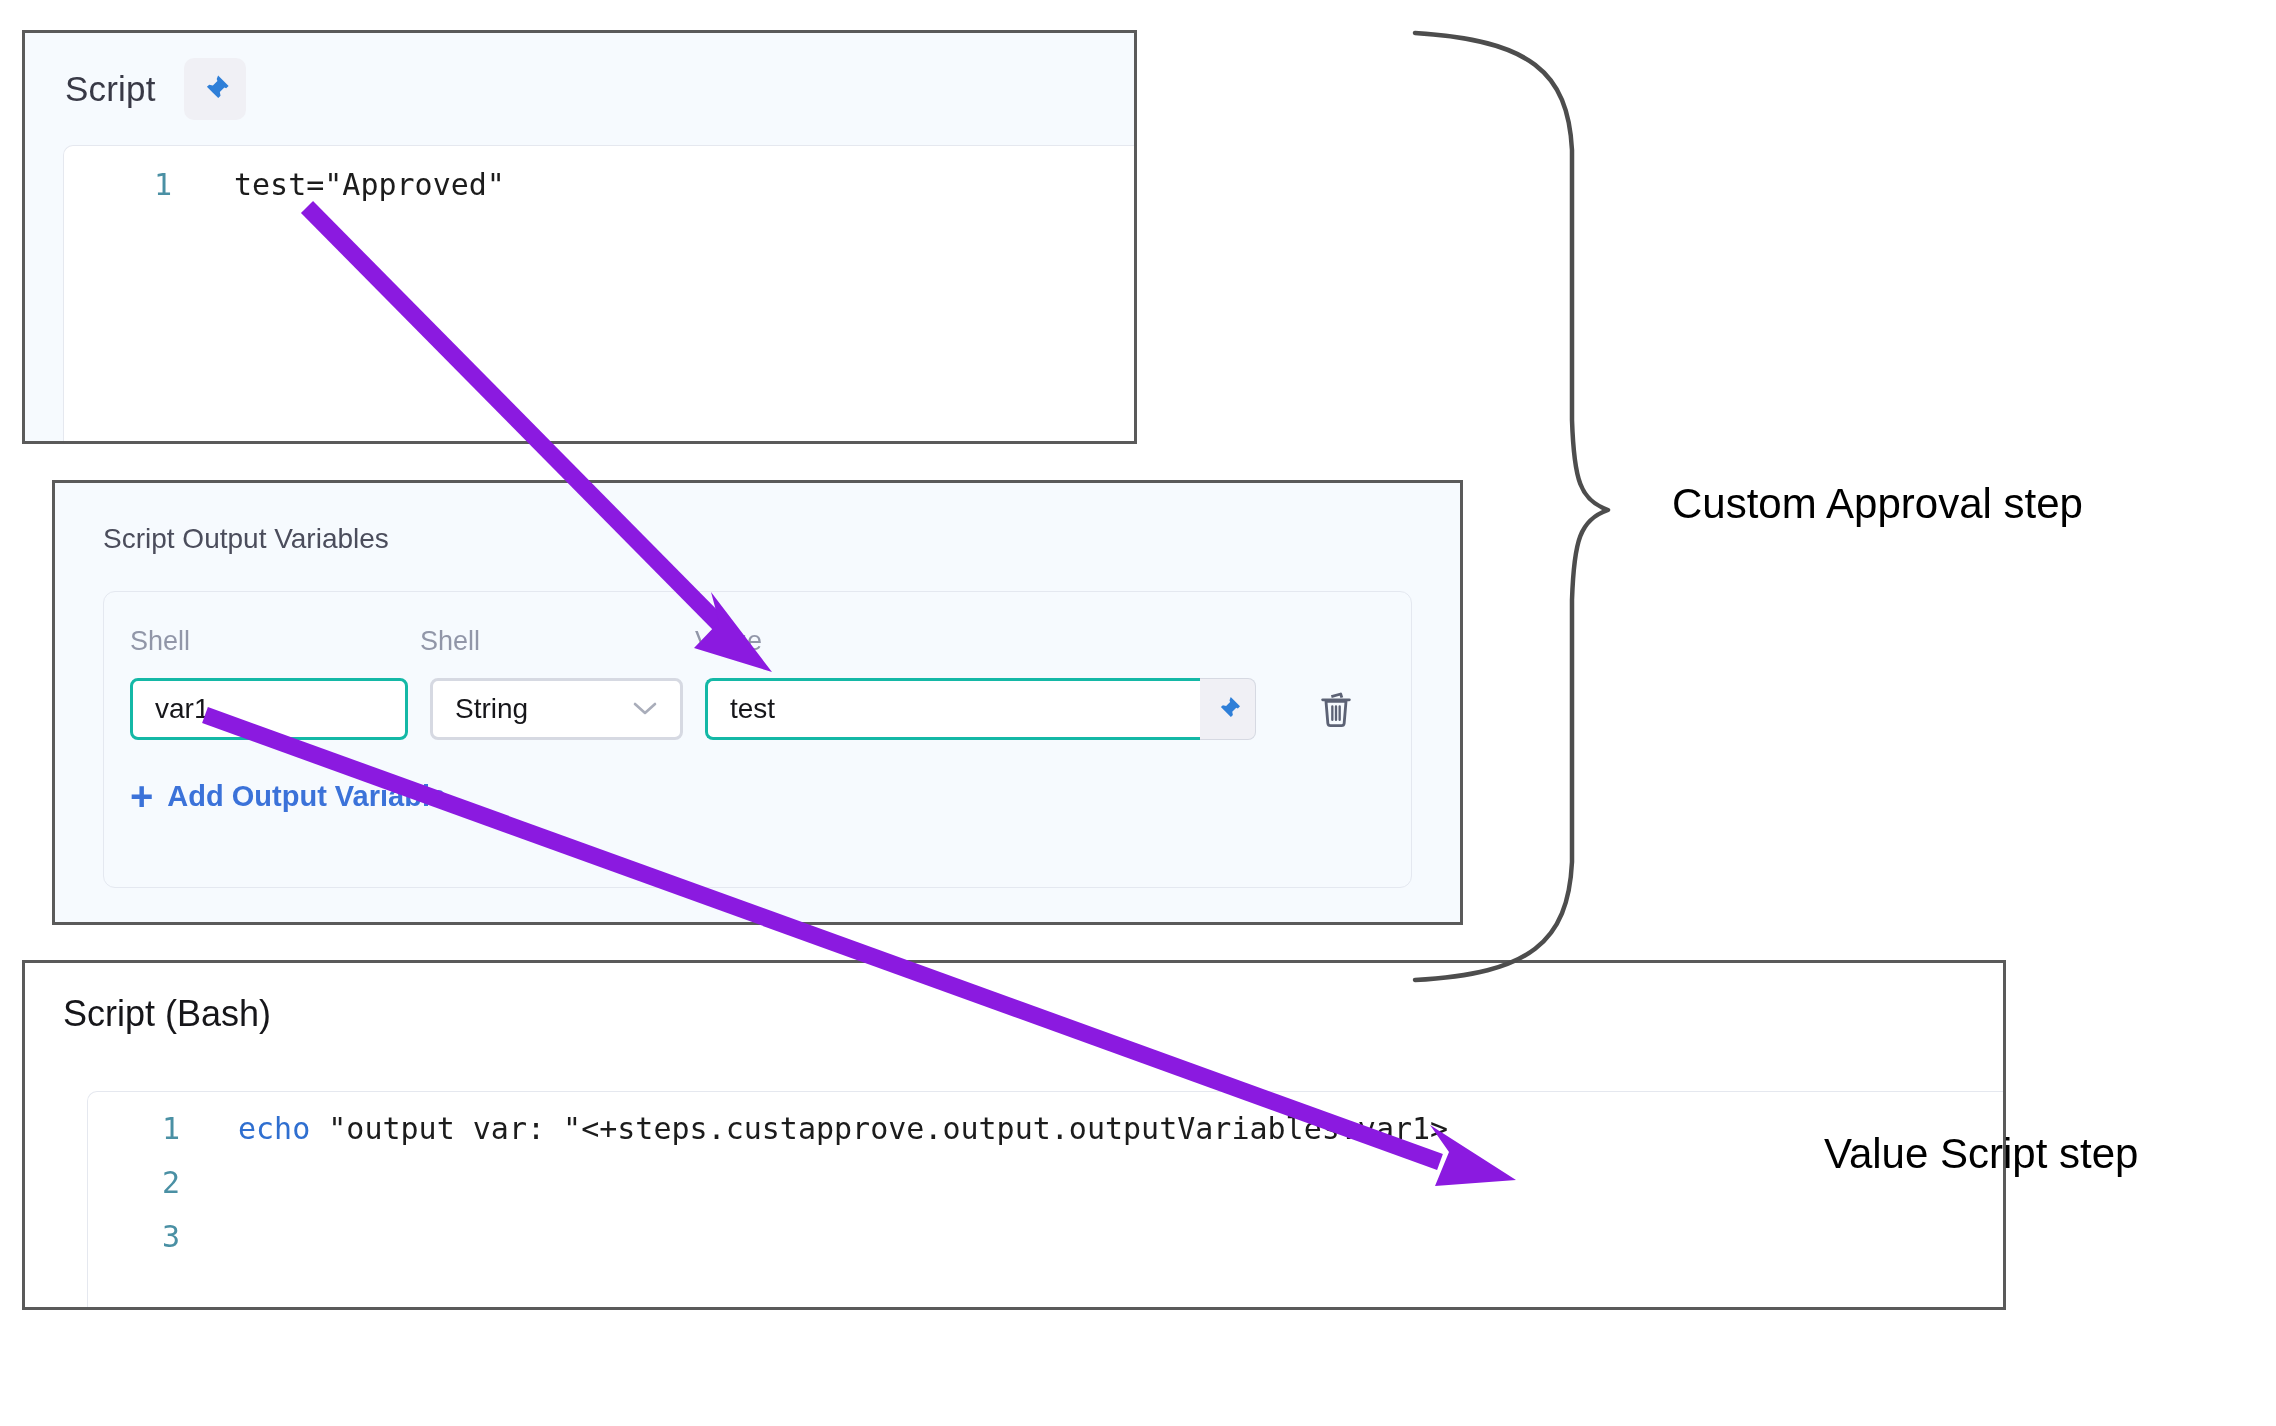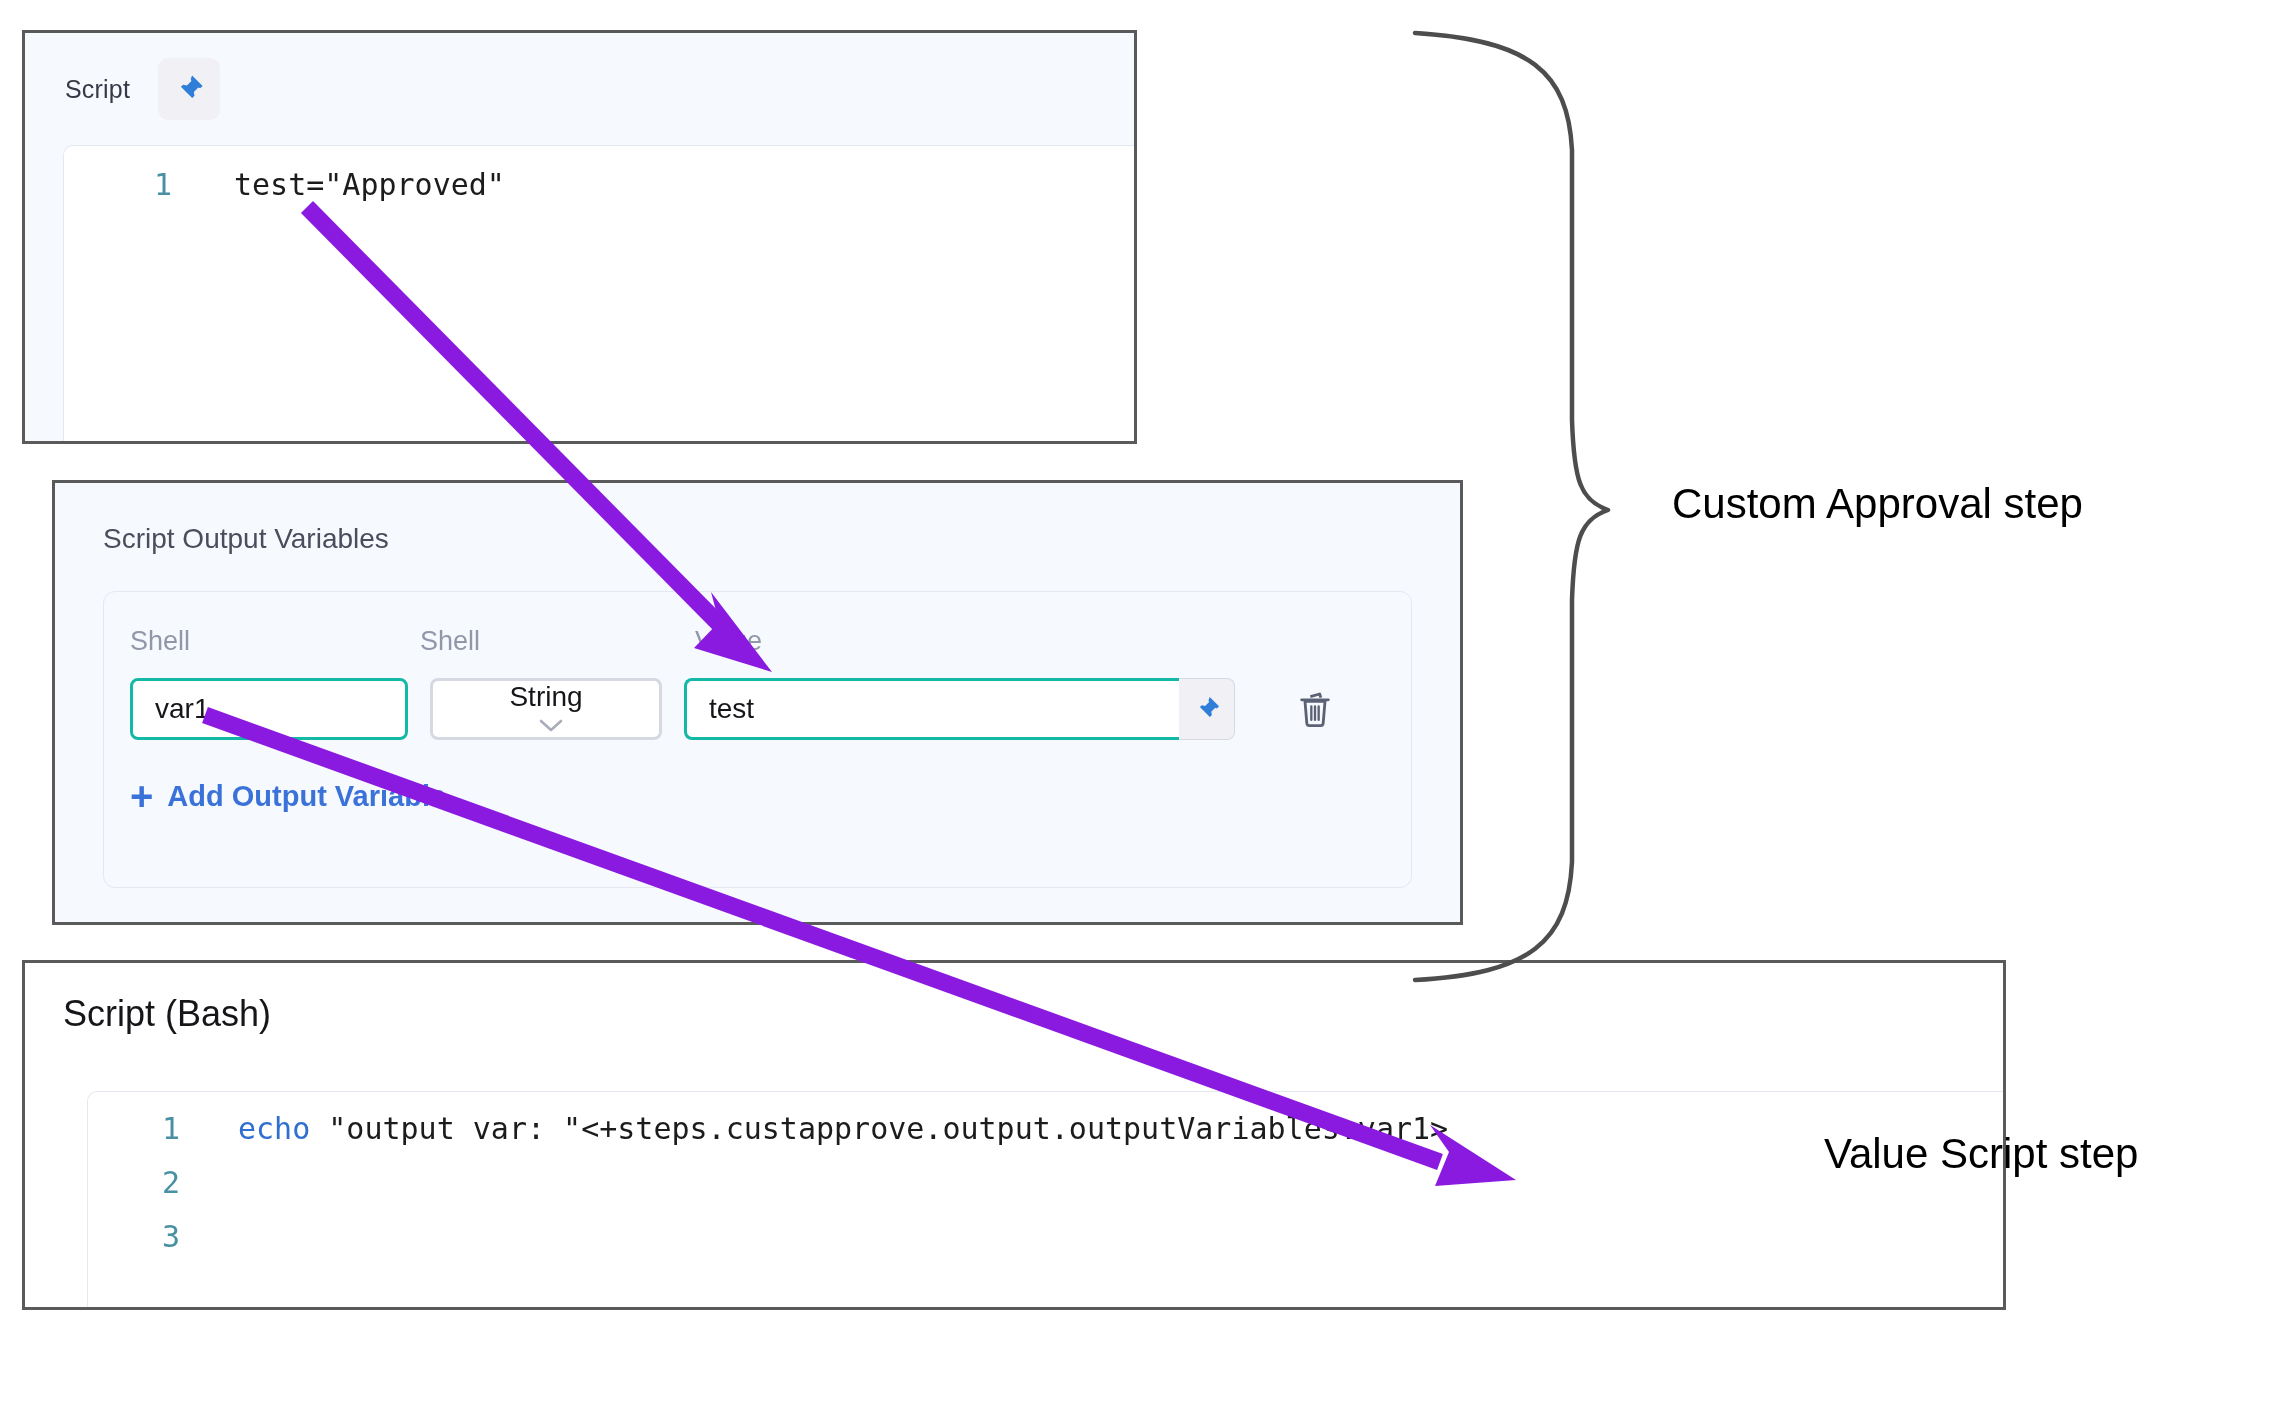--- a/index.html
+++ b/index.html
@@ -40,21 +40,21 @@
     position: absolute;
     left: 0; top: 0; right: 0;
     height: 112px;
     display: flex;
     align-items: center;
     padding-left: 40px;
     background: #f6fafe;
     box-sizing: border-box;
   }
   .script-title {
-    font-size: 25px;
+    font-size: 35px;
     color: #383946;
     letter-spacing: .2px;
   }
   .pin-btn {
     width: 62px;
     height: 62px;
     margin-left: 28px;
     background: #f0f0f5;
     border-radius: 10px;
     display: flex;
@@ -155,25 +155,24 @@
     background: #ffffff;
     display: flex;
     align-items: center;
     padding: 0 22px;
     font-size: 28px;
     color: #16161a;
     box-sizing: border-box;
   }
   .field-name { width: 278px; }
   .field-type {
-    width: 232px;
+    width: 253px;
     margin-left: 22px;
     justify-content: space-between;
     border-color: #d6d9e2;
-    flex-direction: column;
   }
   .chev {
     color: #a9adba;
     font-size: 22px;
     line-height: 1;
     margin-left: 10px;
   }
   .value-wrap {
     display: flex;
     align-items: center;

